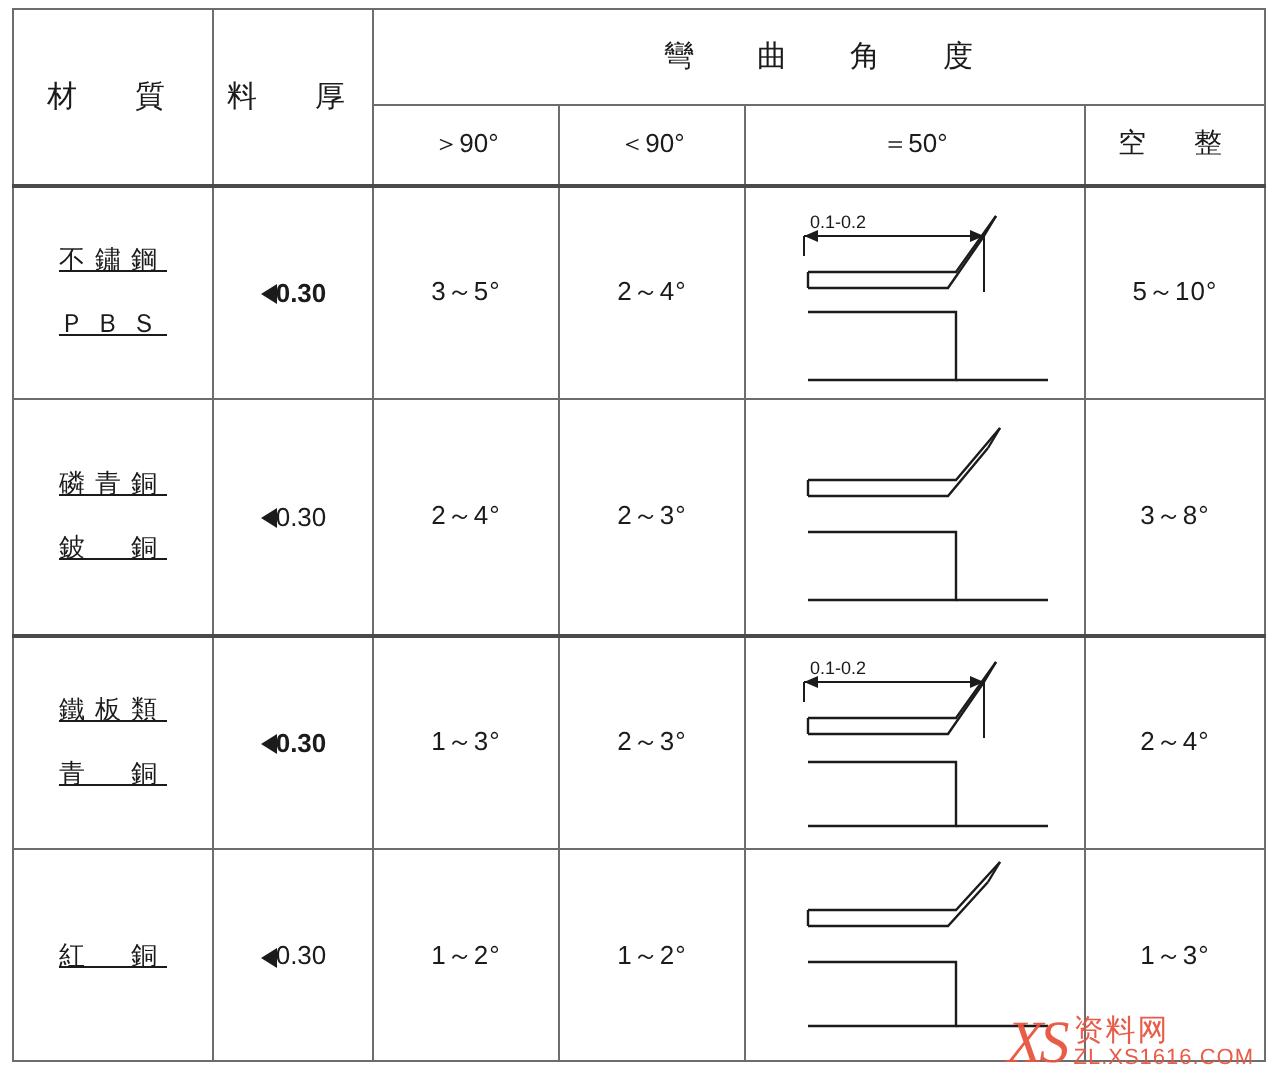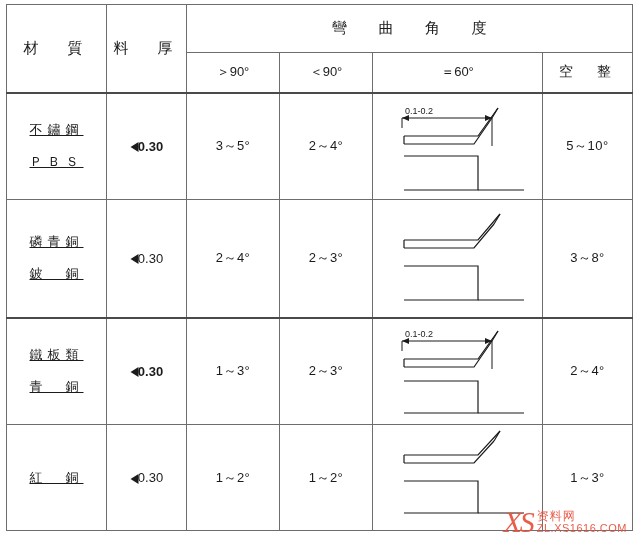--- a/index.html
+++ b/index.html
@@ -117,21 +117,21 @@
     color: #e8543f;
     letter-spacing: -2px;
     line-height: 1;
   }
   #watermark .wm-right {
     display: flex;
     flex-direction: column;
     line-height: 1.05;
   }
   #watermark .wm-cn {
-    font-size: 12px;
+    font-size: 15px;
     color: #e8543f;
     letter-spacing: 1px;
   }
   #watermark .wm-url {
     font-size: 11px;
     color: #e8543f;
     letter-spacing: 0.5px;
   }
   .row-divider-strong {
     border-top-width: 2px !important;
@@ -166,21 +166,21 @@
       </tr>
 
       <tr style="height:40px">
         <td>
           <span class="angle-hdr">＞90°</span>
         </td>
         <td>
           <span class="angle-hdr">＜90°</span>
         </td>
         <td>
-          <span class="angle-hdr">＝60°</span>
+          <span class="angle-hdr">＝50°</span>
         </td>
         <td>
           <span class="spaced-sm">空　整</span>
         </td>
       </tr>
 
       <tr style="height:107px">
         <td class="mat-cell row-divider-strong">
           <div>不鏽鋼</div>
           <div>ＰＢＳ</div>

